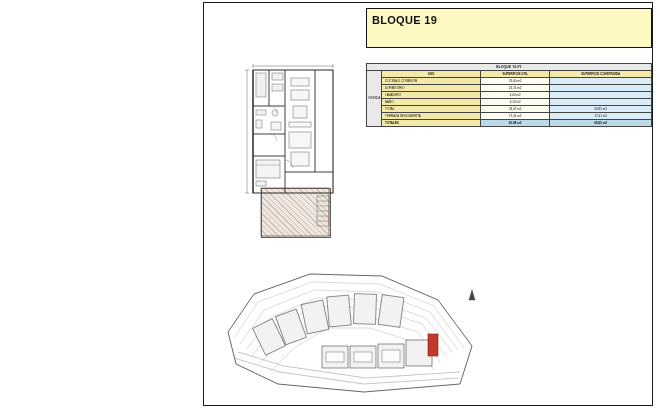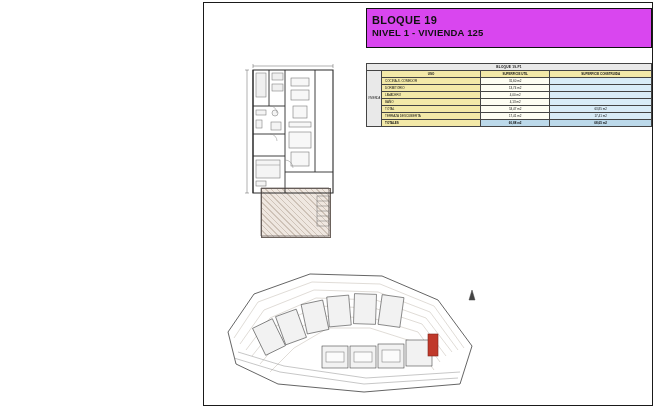--- a/index.html
+++ b/index.html
@@ -28,21 +28,21 @@
     left:2px;top:2px;right:2px;bottom:2px;
     border:0;
   }
   
   .titleblock{
     position:absolute;
     left:160px;top:3px;
     width:286px;height:40px;
     border:1px solid #111;
     box-sizing:border-box;
-    background:#d946ef;
+    background:#fef9c3;
     padding:5px 0 0 5px;
   }
   .titleblock .line1{
     font-size:11px;font-weight:bold;color:#111;letter-spacing:.3px;
     line-height:13px;
   }
   .titleblock .line2{
     font-size:9.5px;font-weight:bold;color:#111;letter-spacing:.2px;
     line-height:12px;
   }
@@ -129,21 +129,20 @@
 </head>
 <body>
 
 <div class="page">
 
   <div class="sheet">
     <div class="sheet-inner">
 
       <div class="titleblock">
         <div class="line1">BLOQUE 19</div>
-        <div class="line2">NIVEL 1 - VIVIENDA 125</div>
       </div>
 
       <table class="areatable">
         <tbody>
             <tr>
           <td class="tbl-title" colspan="4">BLOQUE 19-P1</td>
         </tr>
         <tr>
           <td class="sidecol" rowspan="8">VIVIENDA</td>
           <td class="hdr">USO</td>

